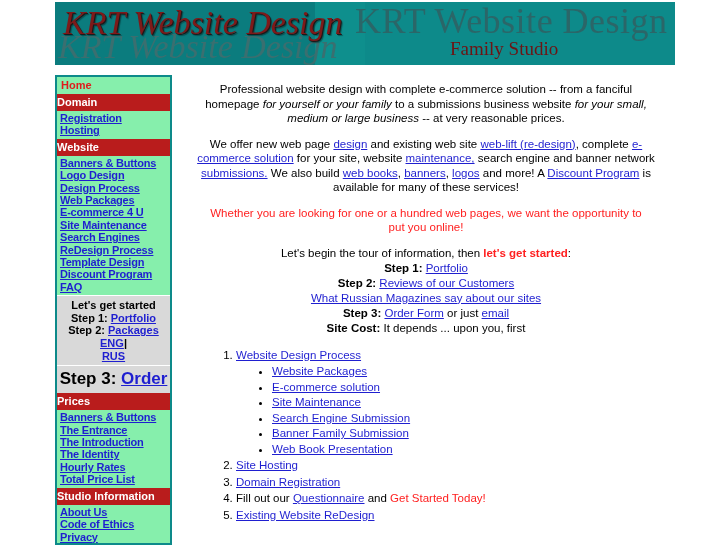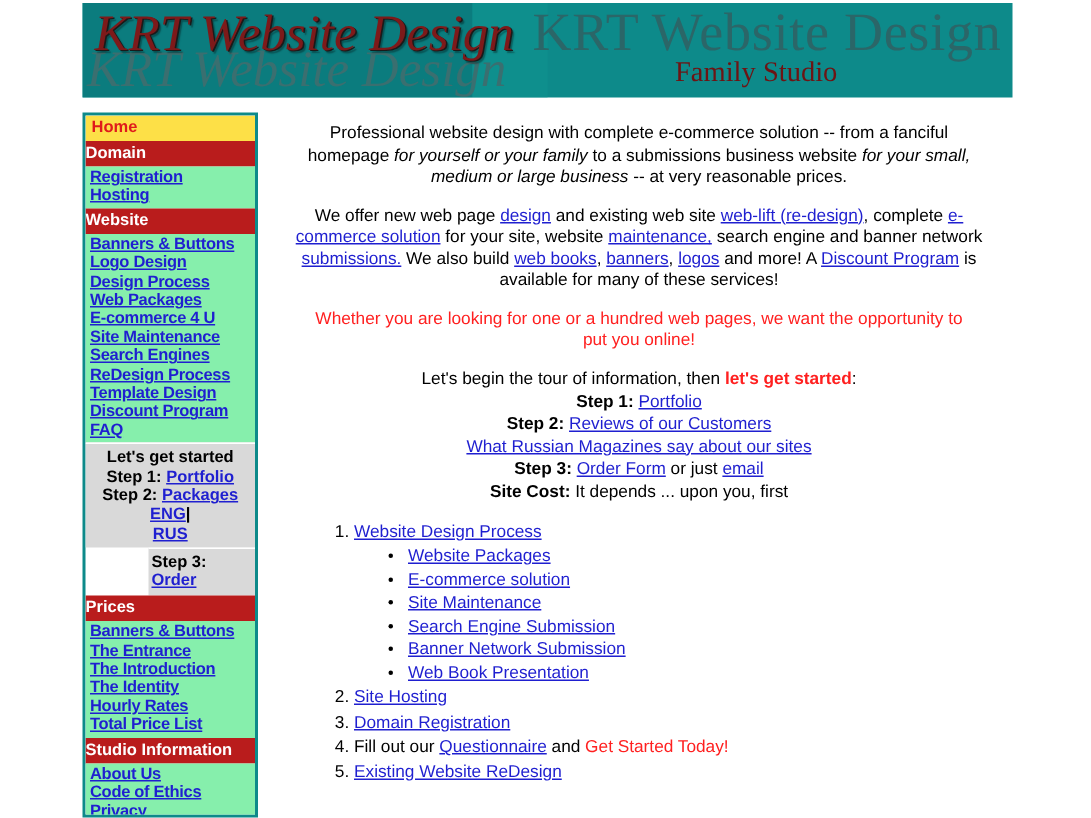--- a/index.html
+++ b/index.html
@@ -116,21 +116,21 @@
     color: #1f1fd0;
     text-decoration: underline;
     font-size: 11px;
     line-height: 12.4px;
     white-space: nowrap;
     font-weight: bold;
     letter-spacing: -0.2px;
   }
   #home-row {
     padding: 2px 0 3px 4px;
-    background: #fde047;
+    background: #86efac;
   }
   #home-row a {
     color: #e01b1b;
     font-weight: bold;
     text-decoration: none;
     font-size: 11px;
   }
   .started-box {
     background: #d9d9d9;
     text-align: center;
@@ -140,25 +140,25 @@
     line-height: 12.6px;
     border-top: 1px solid #ffffff;
   }
   .started-box a {
     color: #1f1fd0;
     text-decoration: underline;
     font-weight: bold;
   }
   .started-step3 {
     background: #d9d9d9;
+    text-align: center;
     padding: 3px 2px 4px 2px;
-    font-size: 11px;
+    font-size: 17px;
     font-weight: bold;
     border-top: 1px solid #ffffff;
-    margin-left: 42px;
   }
   .started-step3 a {
     color: #1f1fd0;
     text-decoration: underline;
   }
 
   
   #main {
     position: absolute;
     left: 186px;
@@ -318,21 +318,21 @@
     </div>
 
     <ol class="main-list">
       <li>
         <a href="#">Website Design Process</a>
         <ul class="sub-list">
           <li><a href="#">Website Packages</a></li>
           <li><a href="#">E-commerce solution</a></li>
           <li><a href="#">Site Maintenance</a></li>
           <li><a href="#">Search Engine Submission</a></li>
-          <li><a href="#">Banner Network Submission</a></li>
+          <li><a href="#">Banner Family Submission</a></li>
           <li><a href="#">Web Book Presentation</a></li>
         </ul>
       </li>
       <li><a href="#">Site Hosting</a></li>
       <li><a href="#">Domain Registration</a></li>
       <li><span>Fill out our </span><a href="#">Questionnaire</a><span> and </span><span class="red-inline">Get Started Today!</span></li>
       <li><a href="#">Existing Website ReDesign</a></li>
     </ol>
 
   </div>

